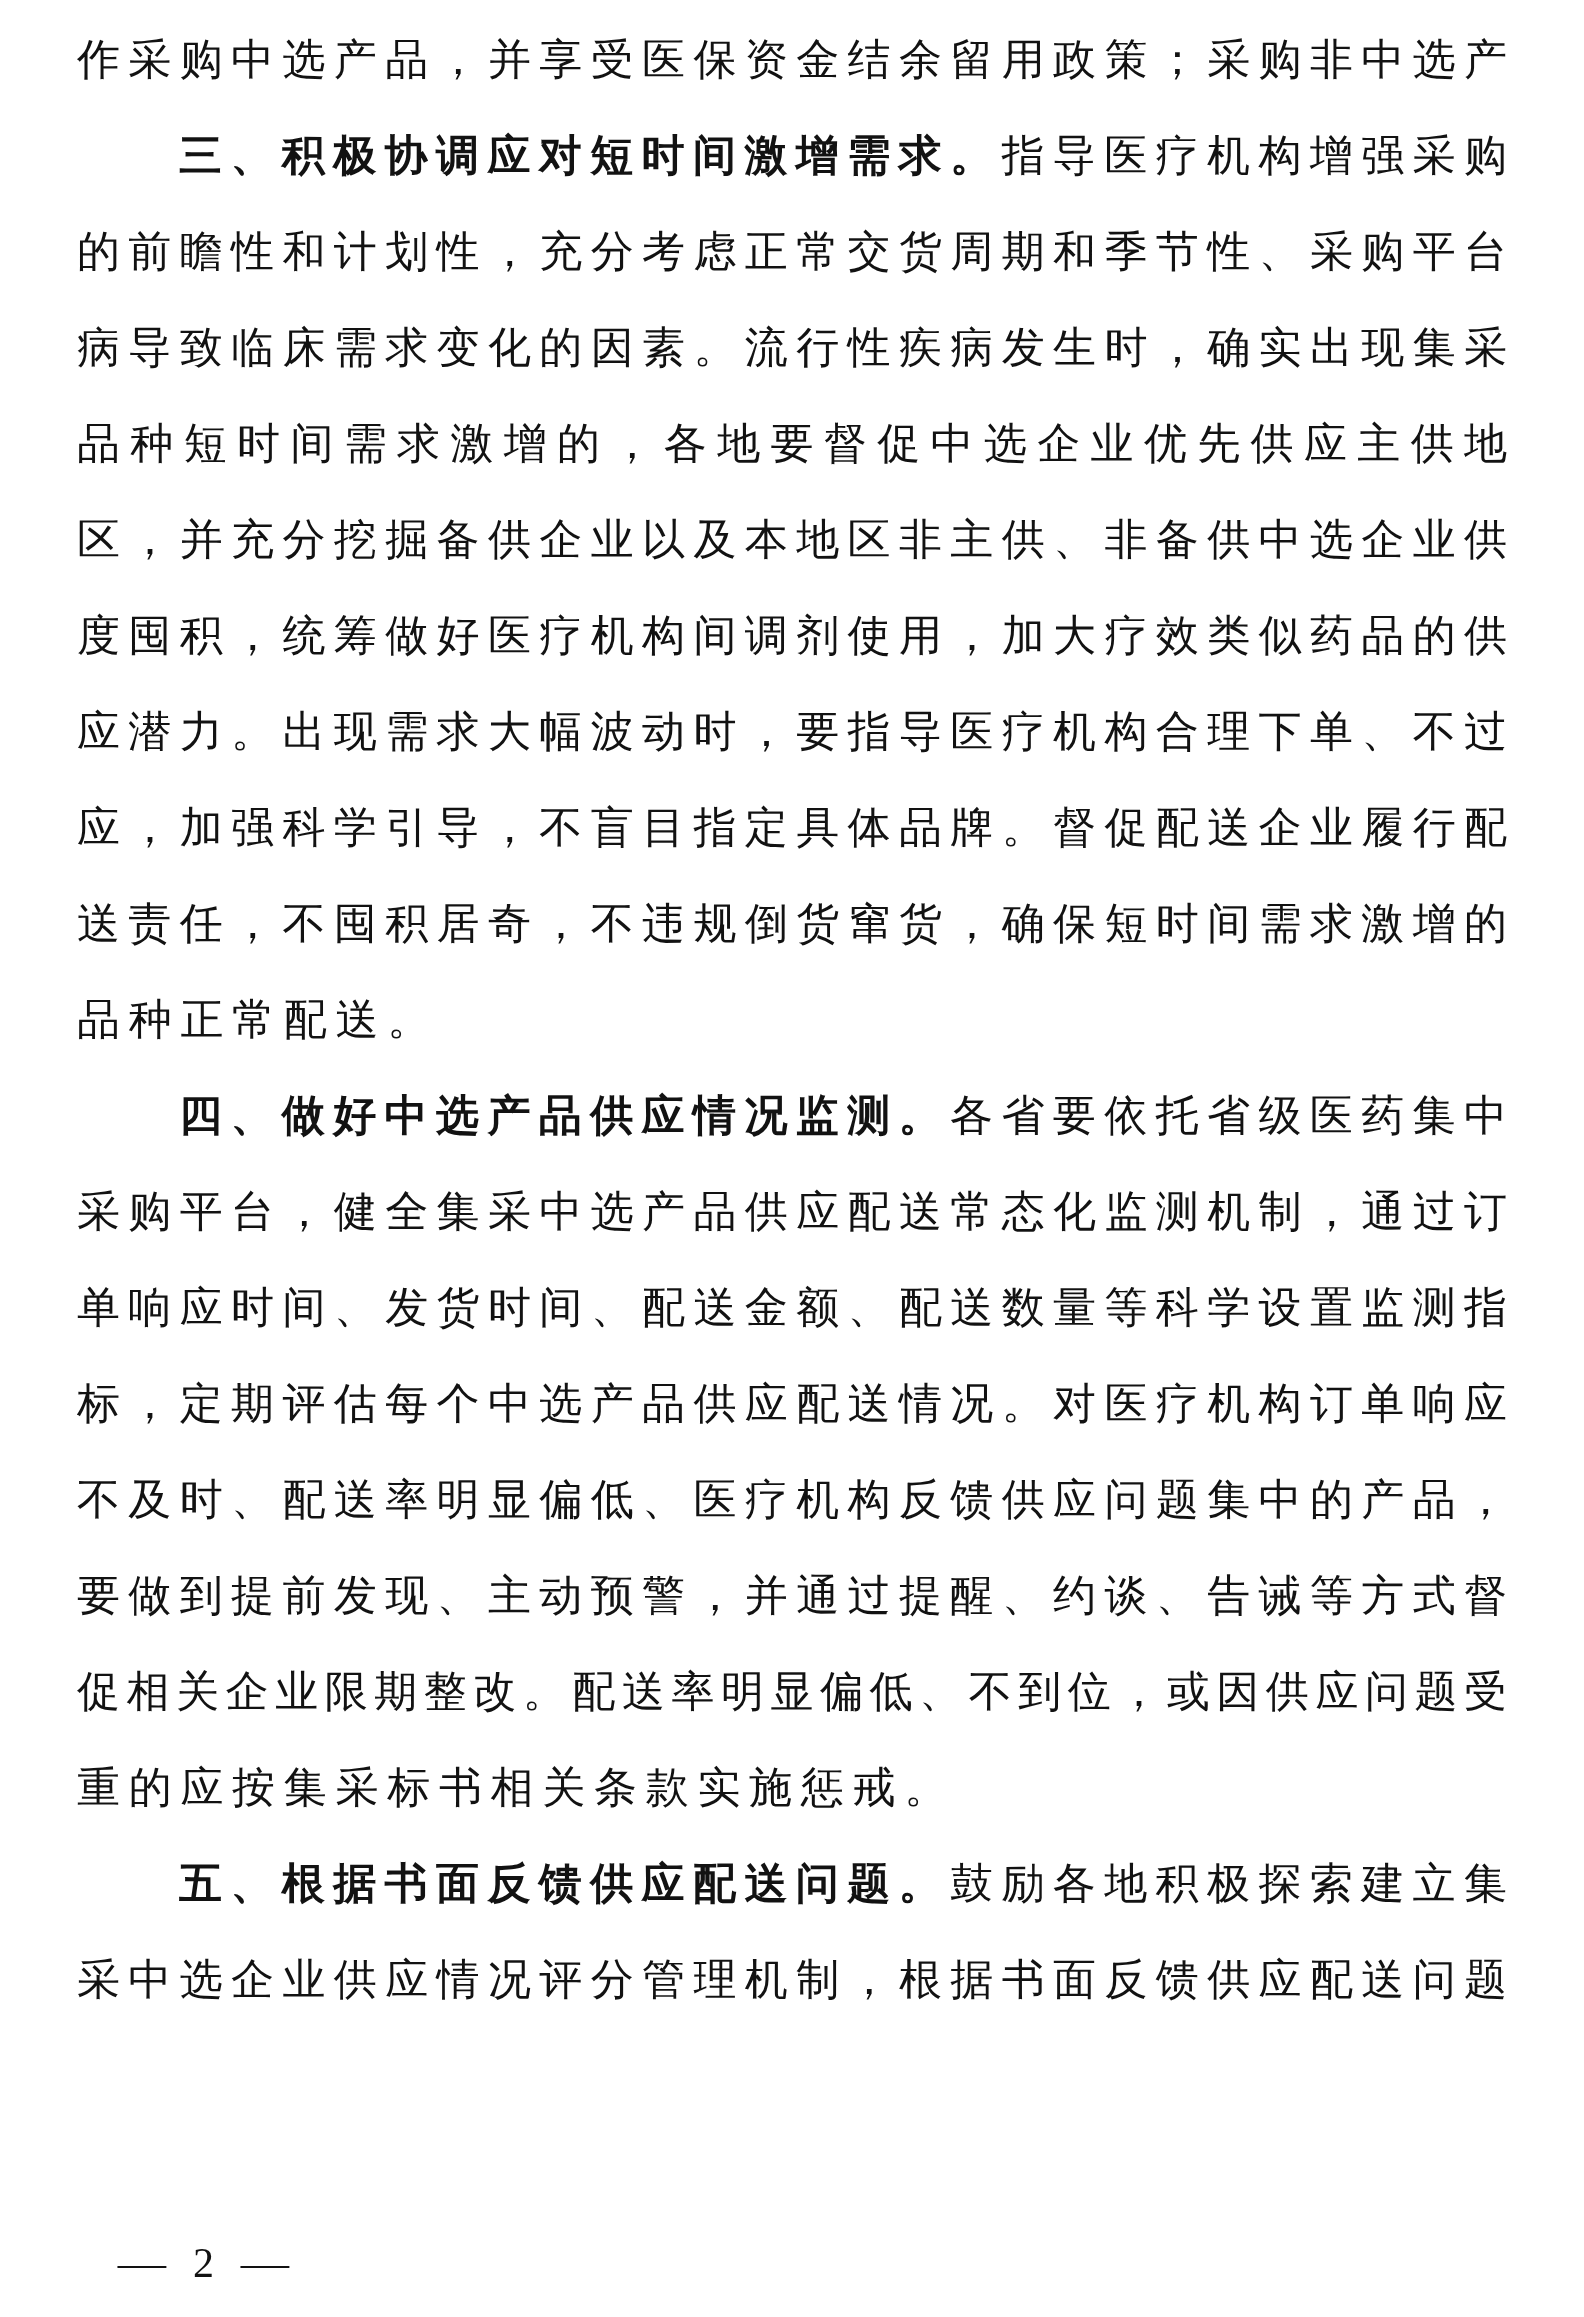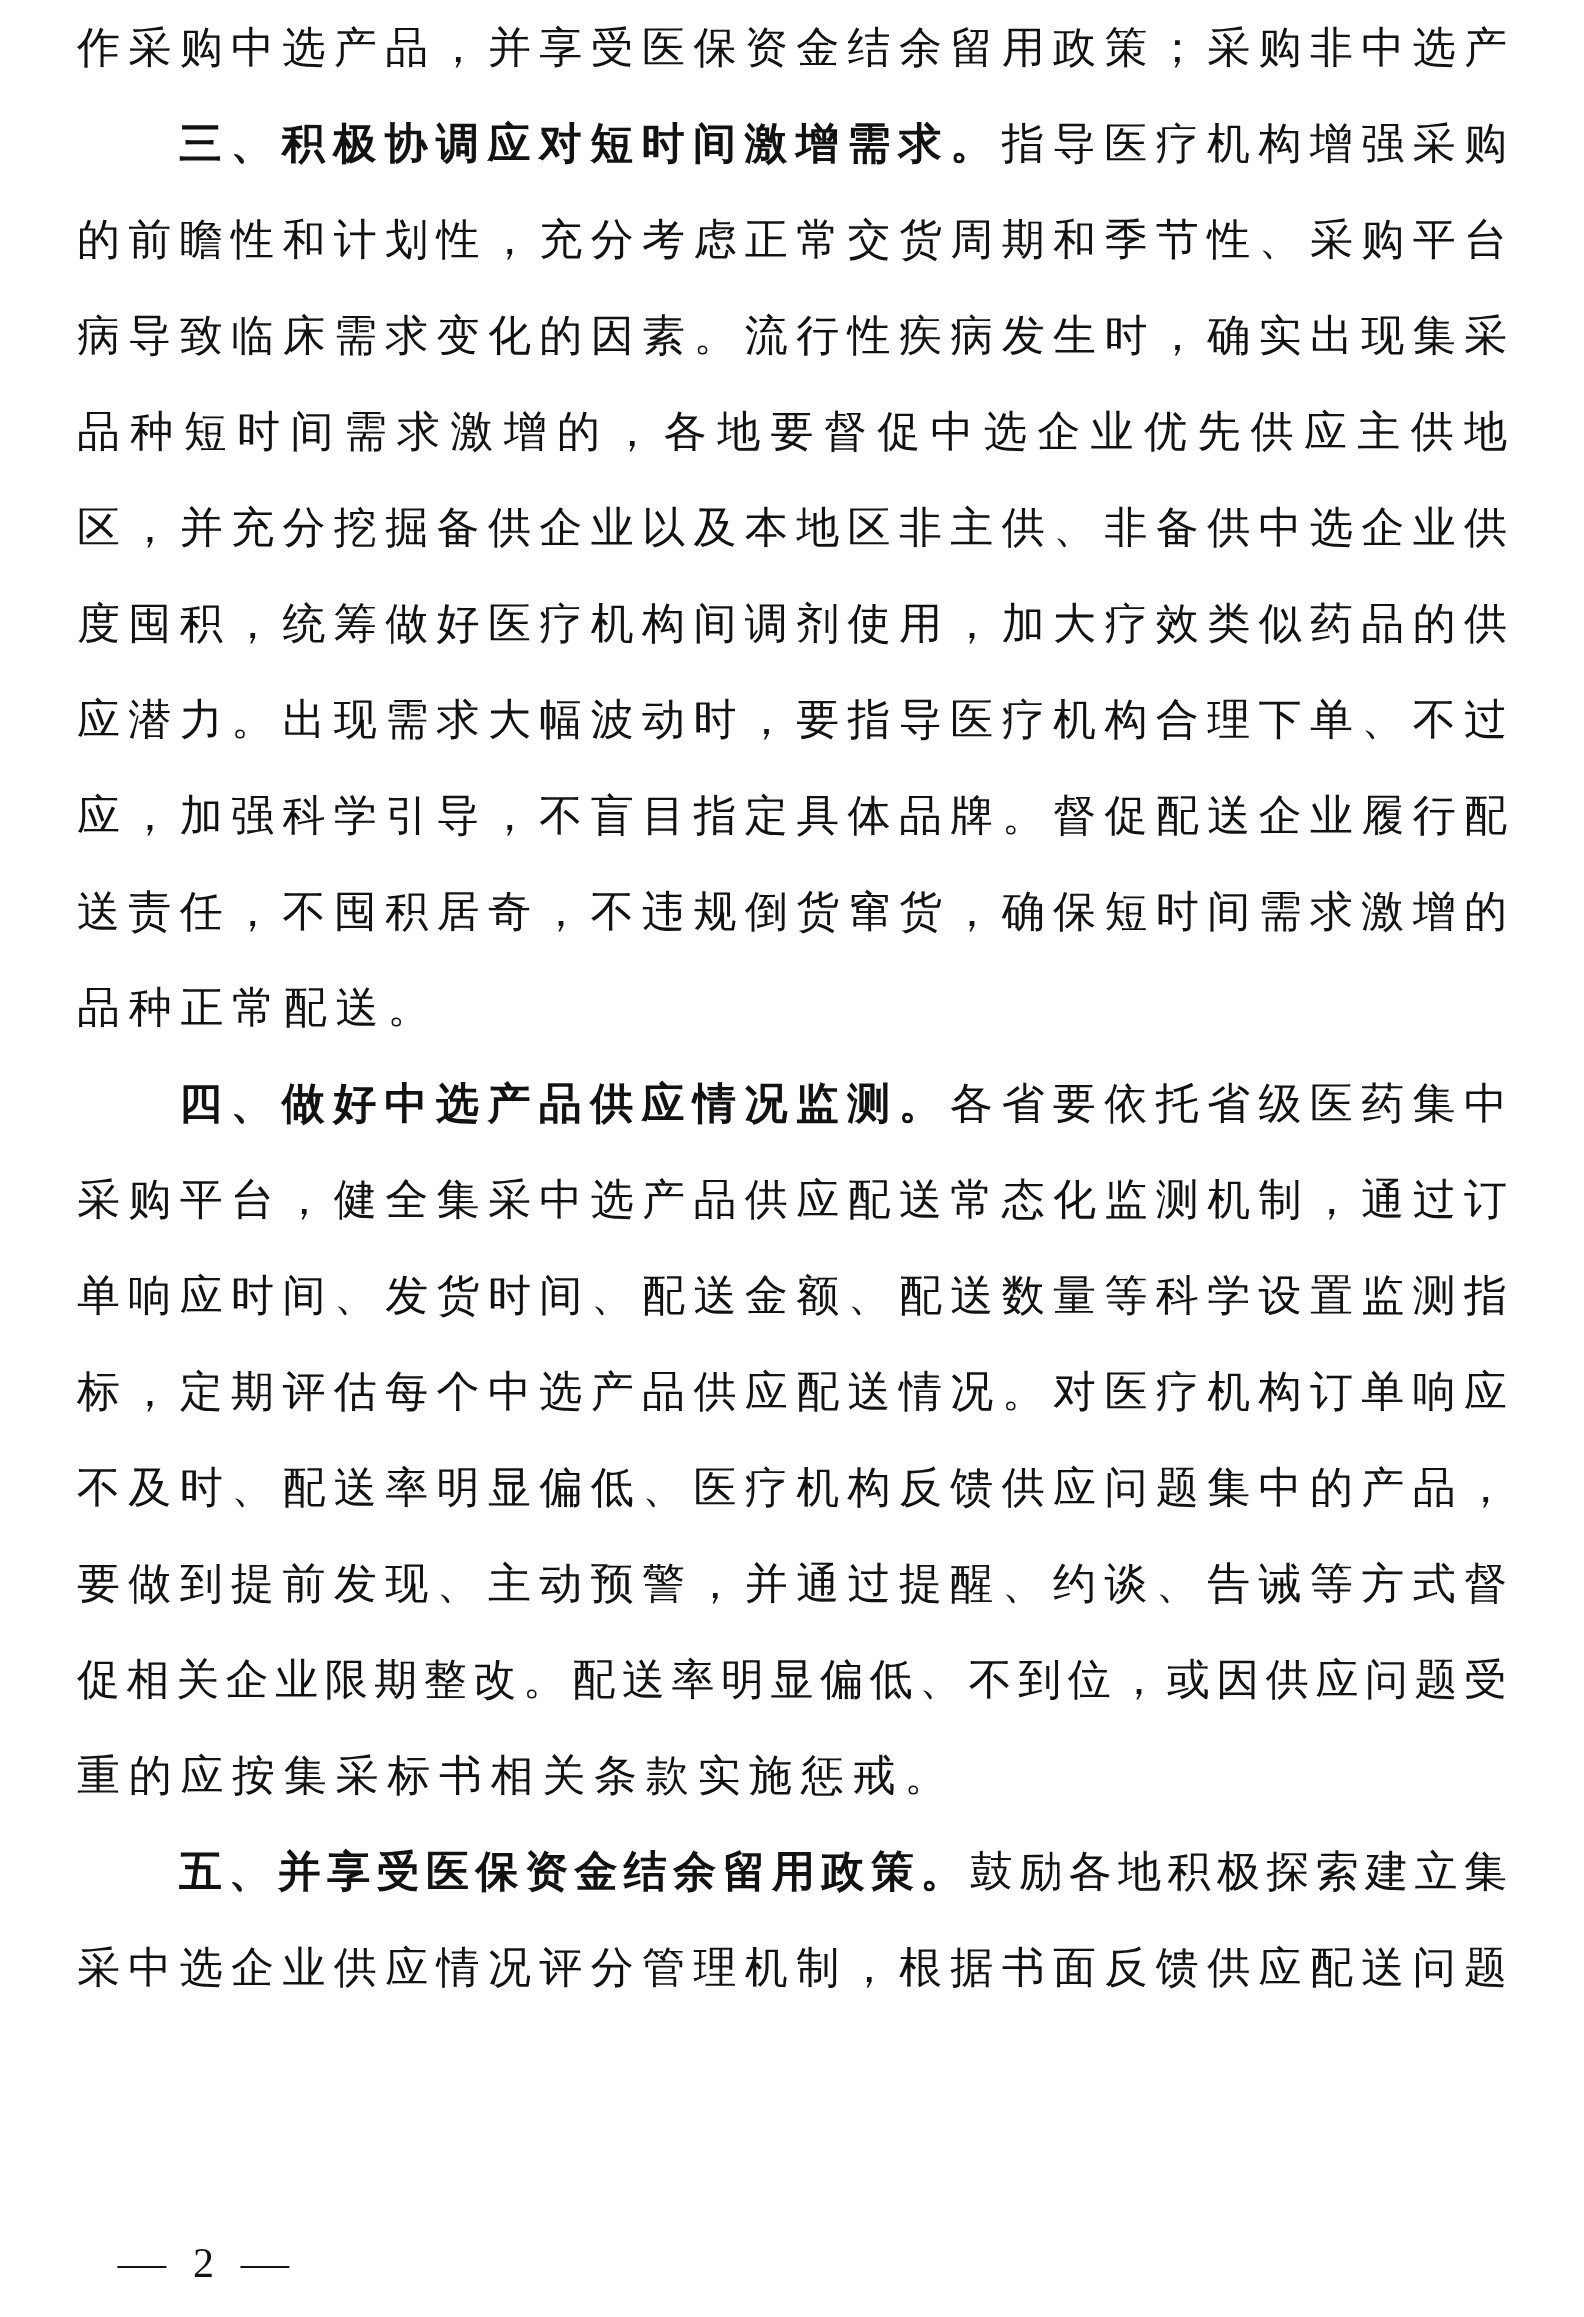--- a/index.html
+++ b/index.html
@@ -12,21 +12,21 @@
     width: 1584px;
     height: 2318px;
     background: #ffffff;
     overflow: hidden;
     font-family: "Liberation Serif", "DejaVu Serif", serif;
     color: #121212;
   }
   .text-block {
     position: absolute;
     left: 77px;
-    top: 0;
+    top: 12px;
     width: 1430px;
   }
   .line {
     height: 96px;
     line-height: 96px;
     font-size: 43px;
     box-sizing: border-box;
   }
   .line.justify {
     text-align: justify;
@@ -83,21 +83,21 @@
       <div class="line justify"><span class="seg">送责任，不囤积居奇，不违规倒货窜货，确保短时间需求激增的</span></div>
       <div class="line endline"><span class="seg">品种正常配送。</span></div>
       <div class="line justify indent"><span class="seg seg-bold">四、做好中选产品供应情况监测。</span><span class="seg">各省要依托省级医药集中</span></div>
       <div class="line justify"><span class="seg">采购平台，健全集采中选产品供应配送常态化监测机制，通过订</span></div>
       <div class="line justify"><span class="seg">单响应时间、发货时间、配送金额、配送数量等科学设置监测指</span></div>
       <div class="line justify"><span class="seg">标，定期评估每个中选产品供应配送情况。对医疗机构订单响应</span></div>
       <div class="line justify"><span class="seg">不及时、配送率明显偏低、医疗机构反馈供应问题集中的产品，</span></div>
       <div class="line justify"><span class="seg">要做到提前发现、主动预警，并通过提醒、约谈、告诫等方式督</span></div>
       <div class="line justify"><span class="seg">促相关企业限期整改。配送率明显偏低、不到位，或因供应问题受</span></div>
       <div class="line endline"><span class="seg">重的应按集采标书相关条款实施惩戒。</span></div>
-      <div class="line justify indent"><span class="seg seg-bold">五、并享受医保资金结余留用政策。</span><span class="seg">鼓励各地积极探索建立集</span></div>
+      <div class="line justify indent"><span class="seg seg-bold">五、根据书面反馈供应配送问题。</span><span class="seg">鼓励各地积极探索建立集</span></div>
       <div class="line justify"><span class="seg">采中选企业供应情况评分管理机制，根据书面反馈供应配送问题</span></div>
     </div>
   <div class="footer">
     <span class="dash">—</span>
     <span>2</span>
     <span class="dash">—</span>
   </div>
 </div>
 
 

